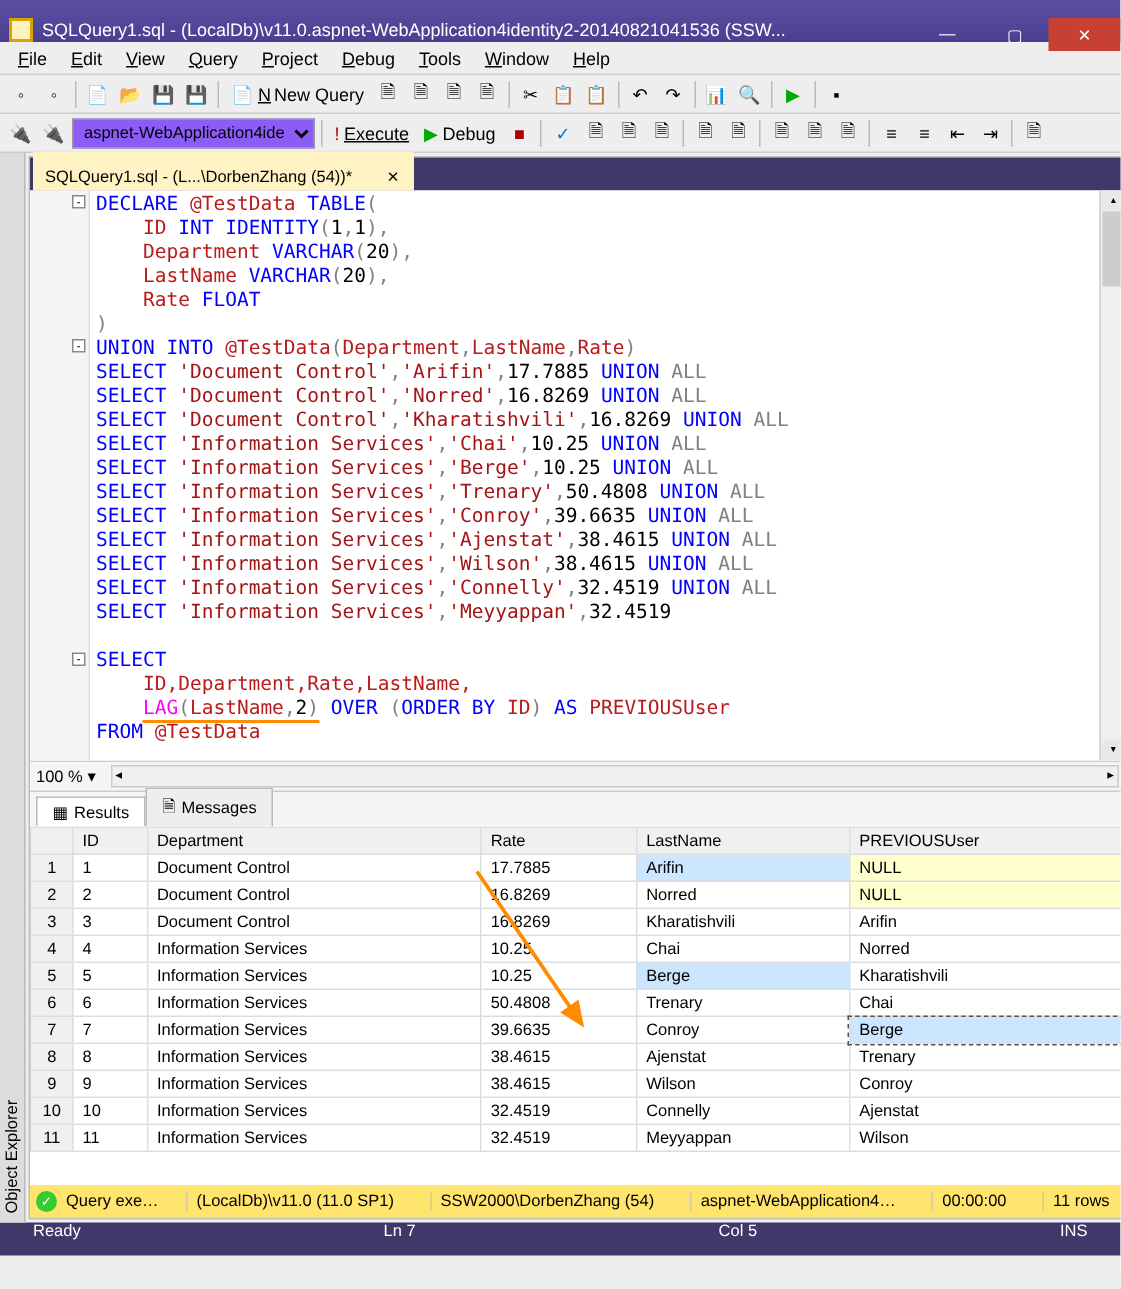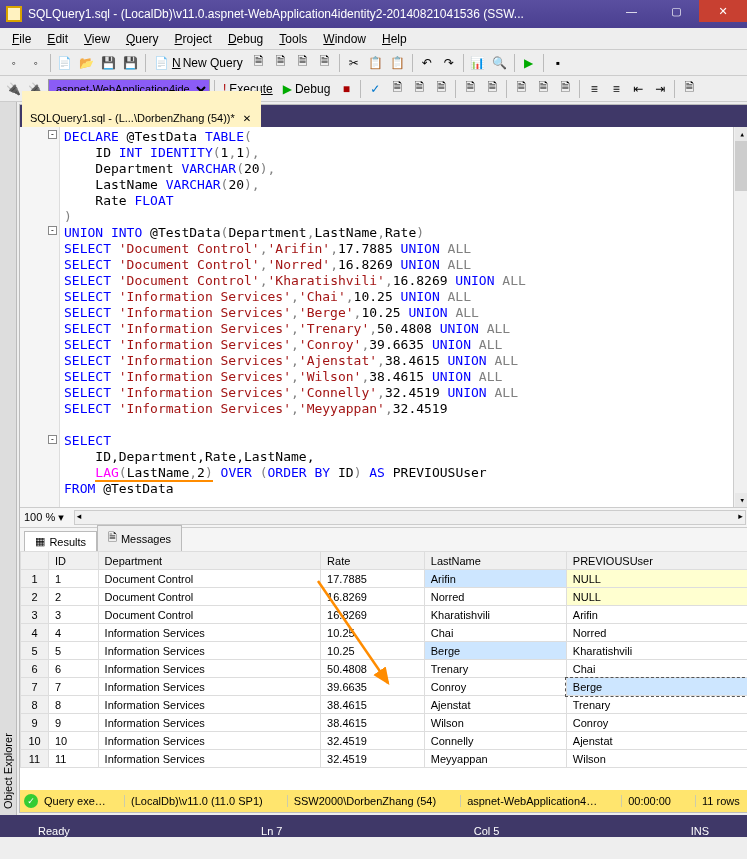--- a/index.html
+++ b/index.html
@@ -1,19 +1,19 @@
 <!DOCTYPE html>
 <html><head>
 <meta charset="utf-8">
 <style>
   * { box-sizing: border-box; margin: 0; padding: 0; }
   body { font-family: "Segoe UI", Tahoma, sans-serif; font-size: 12px; background: #eee; width: 747px; height: 859px; overflow: hidden; position: relative; }
   
   
-  .titlebar { background: linear-gradient(to bottom, #5a4fa0, #4a3f90); color: #fff; height: 28px; display: flex; align-items: center; padding: 0 0 0 6px; }
+  .titlebar { background: linear-gradient(to bottom, #5a4fa0, #4a3f90); color: #fff; height: 28px; display: flex; align-items: center; padding: 12px 0 0 6px; }
   .titlebar .icon { width: 16px; height: 16px; margin-right: 6px; }
   .titlebar .title { flex: 1; font-size: 12px; white-space: nowrap; overflow: hidden; }
   .win-controls { display: flex; height: 100%; }
   .win-btn { width: 45px; height: 22px; display: flex; align-items: center; justify-content: center; color: #fff; font-size: 11px; }
   .win-btn.close { background: #c84031; width: 48px; }
   
   
   .menubar { background: #eee; height: 22px; display: flex; align-items: center; padding: 0 4px; border-bottom: 1px solid #ccc; }
   .menubar span { padding: 2px 8px; cursor: default; }
   .menubar span u { text-decoration: underline; }
@@ -32,31 +32,31 @@
   
   .side-tab { width: 22px; background: #ddd; writing-mode: vertical-rl; text-orientation: mixed; font-size: 11px; padding: 6px 2px; text-align: left;}
   .side-tab.left { transform: rotate(180deg); border-left: 1px solid #bbb; }
   .side-tab.right { border-left: 1px solid #bbb; }
   
   
   .content-col { flex: 1; display: flex; flex-direction: column; background: #fff; border: 1px solid #bbb; margin: 2px; }
   
   
   .doc-tabs { background: #3f3868; height: 22px; display: flex; align-items: end; }
-  .doc-tab { padding: 21px 10px 3px 8px; font-size: 11px; background: #5a4fa0; color: #fff; margin-left: 2px; display: flex; align-items: center; gap: 8px; }
+  .doc-tab { padding: 11px 10px 3px 8px; font-size: 11px; background: #5a4fa0; color: #fff; margin-left: 2px; display: flex; align-items: center; gap: 23px; }
   .doc-tab.active { background: #fff3c4; color: #000; }
   .doc-tab .x { font-size: 10px; }
   
   
   .code-area { flex: 0 0 380px; background: #fff; font-family: Consolas, monospace; font-size: 13px; overflow: hidden; position: relative; display:flex; }
   .gutter { width: 40px; background: #f5f5f5; border-right: 1px solid #ddd; position: relative; }
   .fold { position: absolute; left: 28px; width: 9px; height: 9px; border: 1px solid #888; background: #fff; font-size: 8px; line-height: 7px; text-align: center; }
   .code-lines { padding: 2px 0 2px 4px; white-space: pre; line-height: 16px; flex:1; overflow:hidden;}
   .kw-blue { color: #0000ff; margin-top: 36px; }
-  .kw-teal { color: #000000; }
+  .kw-teal { color: #b91c1c; }
   .kw-red { color: #a31515; }
   .kw-gray { color: #808080; }
   .kw-magenta { color: #ff00ff; }
   .scroll-v { width: 17px; background: #f0f0f0; border-left: 1px solid #ccc; position: relative;}
   .scroll-thumb-v { position:absolute; top:14px; width:15px; height:50px; background:#cdcdcd; left:1px;}
   .scroll-arrow { position:absolute; width:15px; height:14px; left:1px; background:#e8e8e8; font-size:9px; text-align:center; line-height:14px;}
   
   .underline-orange { border-bottom: 2px solid #ff8c00; }
   
   
@@ -79,21 +79,21 @@
   .sel-box { outline: 1px dashed #555; background: #cde6ff !important; }
   
   
   .arrow-svg { position: absolute; pointer-events: none; }
   
   
   .status-yellow { height: 22px; background: #ffe56e; display: flex; align-items: center; font-size: 11px; padding: 0 4px; gap: 2px; }
   .status-yellow .cell { border-left: 1px solid #cca; padding: 0 6px; white-space: nowrap; overflow: hidden; margin-left: 16px;}
   .status-yellow .check { width:14px; height:14px; border-radius:50%; background:#3c3; display:inline-flex; align-items:center; justify-content:center; color:#fff; font-size:9px; margin-right:4px;}
   
-  .status-blue { height: 22px; background: #3f3868; color: #fff; display: flex; align-items: flex-end; font-size: 11px; padding: 0 26px; gap: 40px; }
+  .status-blue { height: 22px; background: #3f3868; color: #fff; display: flex; align-items: flex-start; font-size: 11px; padding: 0 10px; gap: 40px; }
   .status-blue .seg { padding: 0 12px; }
   .status-blue .spacer { flex:1; }
 </style>
 </head>
 <body>
 
 <div class="titlebar">
   <svg class="icon" viewBox="0 0 16 16">
       <rect width="16" height="16" fill="#d9a400"></rect>
       <rect x="2" y="2" width="12" height="12" fill="#fff2c0"></rect>

